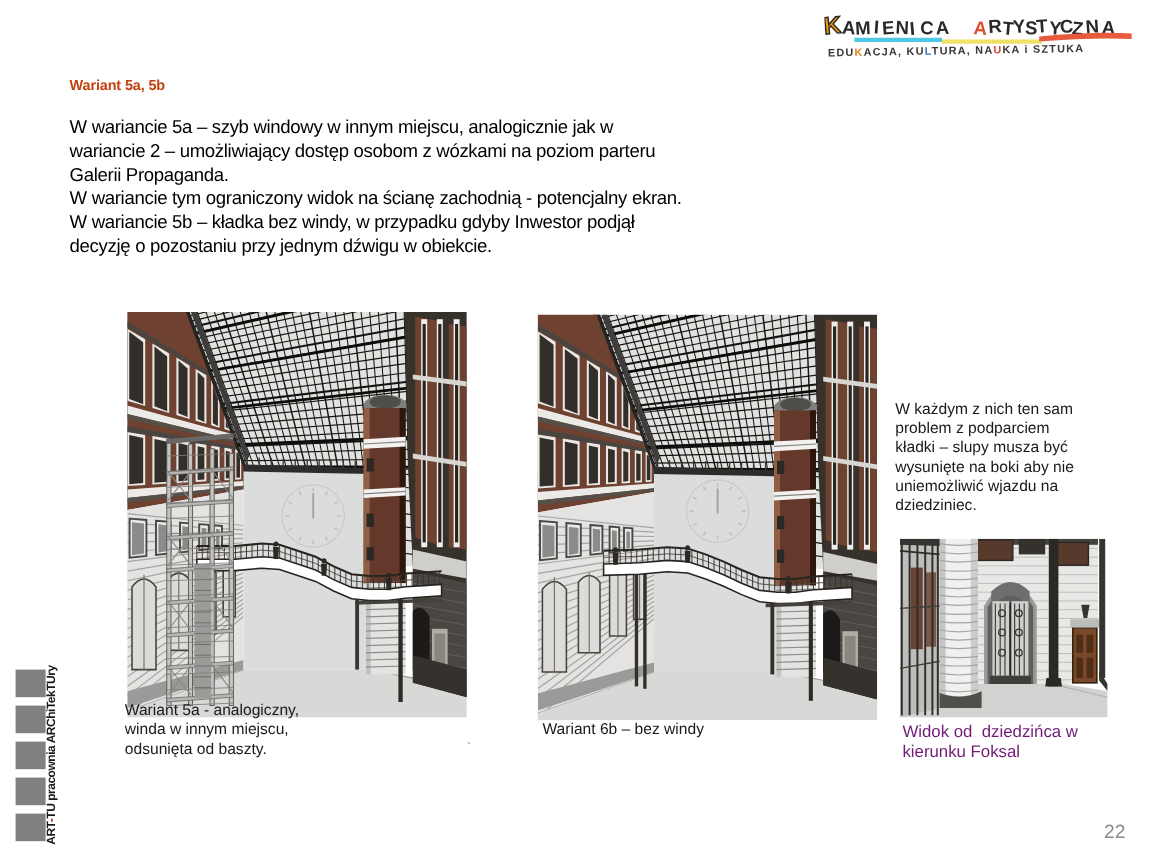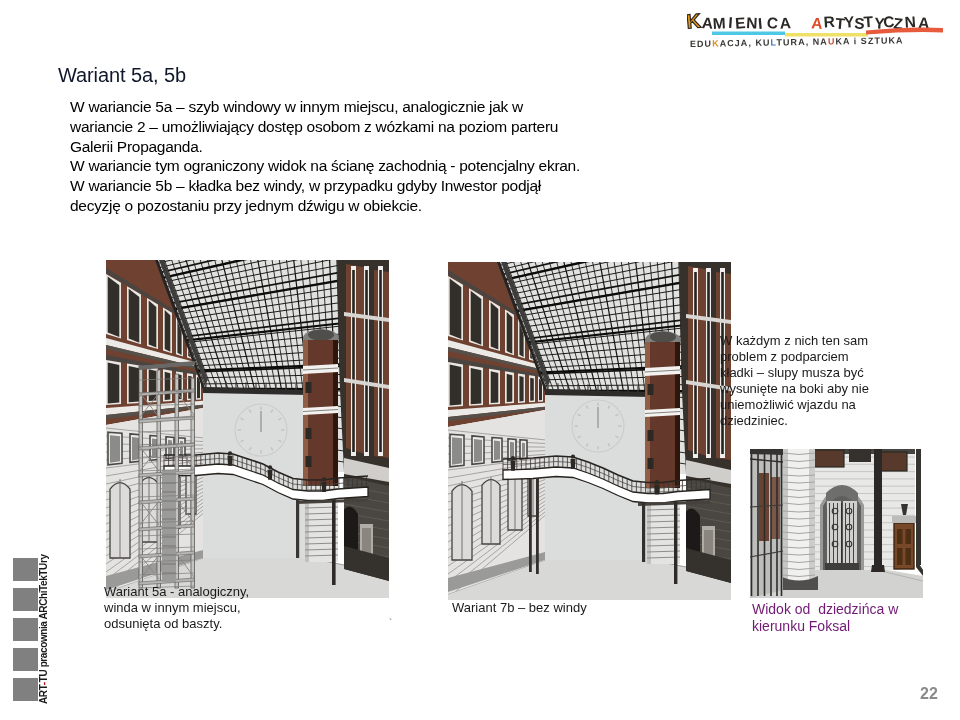--- a/index.html
+++ b/index.html
@@ -25,22 +25,22 @@
       <text x="187" y="21.3" font-size="15.5" font-family="Liberation Sans" font-weight="bold" fill="#2b2927" transform="rotate(4 187 21.3)">Y</text>
       <text x="196.5" y="20.6" font-size="15.5" font-family="Liberation Sans" font-weight="bold" fill="#2b2927" transform="rotate(-3 196.5 20.6)">C</text>
       <text x="206" y="21.5" font-size="15.5" font-family="Liberation Sans" font-weight="bold" fill="#2b2927" transform="rotate(5 206 21.5)">Z</text>
       <text x="218" y="20.7" font-size="15.5" font-family="Liberation Sans" font-weight="bold" fill="#2b2927" transform="rotate(-4 218 20.7)">N</text>
       <text x="231" y="21" font-size="15.5" font-family="Liberation Sans" font-weight="bold" fill="#2b2927" transform="rotate(3 231 21)">A</text>
       <polygon points="25.0,24.5 98.0,24.5 98.0,28.0 25.0,28.0" fill="#4fc8e8"></polygon>
       <polygon points="98.0,26.0 181.0,26.0 181.0,29.5 98.0,29.5" fill="#efe066"></polygon>
       <path d="M179,23.5 Q225,19 256,21 L256,25.5 Q225,24 179,27.5 Z" fill="#e75a3c"></path>
       <text x="3" y="40" font-size="9" font-family="Liberation Sans" font-weight="bold" fill="#3a3836" letter-spacing="1.05" transform="rotate(-1 3 40)">EDU<tspan fill="#e08a20">K</tspan>ACJA, KU<tspan fill="#3a78c0">L</tspan>TURA, NA<tspan fill="#d04a30">U</tspan>KA i SZTUKA</text>
     </svg></div>
-<div class="abs" style="left:58px;top:63.5px;font-size:20px;font-weight:normal;color:#0f172a;letter-spacing:-0.1px">Wariant 5a, 5b</div>
-<div class="abs" style="left:70px;top:97.3px;font-size:15.5px;line-height:19.7px;color:#000;letter-spacing:-0.28px">W wariancie 5a – szyb windowy w innym miejscu, analogicznie jak w<br>
+<div class="abs" style="left:58px;top:63.5px;font-size:12px;font-weight:bold;color:#c2410c;letter-spacing:-0.1px">Wariant 5a, 5b</div>
+<div class="abs" style="left:58px;top:97.3px;font-size:15.5px;line-height:19.7px;color:#000;letter-spacing:-0.28px">W wariancie 5a – szyb windowy w innym miejscu, analogicznie jak w<br>
 wariancie 2 – umożliwiający dostęp osobom z wózkami na poziom parteru<br>
 Galerii Propaganda.<br>
 W wariancie tym ograniczony widok na ścianę zachodnią - potencjalny ekran.<br>
 W wariancie 5b – kładka bez windy, w przypadku gdyby Inwestor podjął<br>
 decyzję o pozostaniu przy jednym dźwigu w obiekcie.</div>
 <div class="abs" style="left:106px;top:260px;width:283px;height:338px"><svg width="283" height="338" viewBox="0 0 283 338">
       <rect x="0.0" y="0.0" width="283.0" height="338.0" fill="#ffffff"></rect>
       <polygon points="97.0,128.0 203.0,131.0 203.0,298.0 97.0,298.0" fill="#dbdcdc"></polygon>
       <polygon points="0.0,332.0 97.0,298.0 203.0,298.0 283.0,314.0 283.0,338.0 0.0,338.0" fill="#d8d8d7"></polygon>
       <line x1="0.0" y1="332.0" x2="97.0" y2="298.0" stroke="#9a9a98" stroke-width="1.0"></line>
@@ -800,27 +800,27 @@
       <line x1="0.0" y1="10.0" x2="33.0" y2="13.0" stroke="#2e2c28" stroke-width="1.4"></line>
       <line x1="0.0" y1="58.0" x2="33.0" y2="56.0" stroke="#3e3c38" stroke-width="1.2"></line>
       <line x1="0.0" y1="108.0" x2="33.0" y2="102.0" stroke="#3e3c38" stroke-width="1.2"></line>
       <polygon points="0.0,0.0 33.0,0.0 33.0,6.0 0.0,5.0" fill="#35332f"></polygon>
       <rect x="124.0" y="0.0" width="8.0" height="123.0" fill="#2c2825"></rect>
       <polygon points="121.0,123.0 135.0,123.0 134.0,116.0 122.0,116.0" fill="#2c2825"></polygon>
       <rect x="166.0" y="0.0" width="5.0" height="116.0" fill="#363430"></rect>
       <polygon points="166.0,110.0 173.0,121.0 173.0,127.0 166.0,118.0" fill="#363430"></polygon>
       <polygon points="151.0,55.0 158.0,55.0 156.0,66.0 153.0,66.0" fill="#363430"></polygon>
     </svg></div>
-<div class="abs" style="left:720px;top:333px;font-size:13px;line-height:15.9px;color:#1a1a1a;letter-spacing:0px">W każdym z nich ten sam<br>problem z podparciem<br>kładki – slupy musza być<br>wysunięte na boki aby nie<br>uniemożliwić wjazdu na<br>dziedziniec.</div>
+<div class="abs" style="left:746px;top:333px;font-size:13px;line-height:15.9px;color:#1a1a1a;letter-spacing:0px">W każdym z nich ten sam<br>problem z podparciem<br>kładki – slupy musza być<br>wysunięte na boki aby nie<br>uniemożliwić wjazdu na<br>dziedziniec.</div>
 <div class="abs" style="left:104px;top:584px;font-size:13px;line-height:15.9px;color:#1a1a1a">Wariant 5a - analogiczny,<br>winda w innym miejscu,<br>odsunięta od baszty.</div>
-<div class="abs" style="left:452px;top:600px;font-size:13px;color:#1a1a1a">Wariant 7b – bez windy</div>
+<div class="abs" style="left:452px;top:600px;font-size:13px;color:#1a1a1a">Wariant 6b – bez windy</div>
 <div class="abs" style="left:752px;top:601px;font-size:14px;line-height:17px;color:#701a75">Widok od&nbsp; dziedzińca w<br>kierunku Foksal</div>
 <div class="abs" style="left:13px;top:558px">
 <div style="width:25px;height:23px;background:#808080;margin-bottom:7px"></div>
 <div style="width:25px;height:23px;background:#808080;margin-bottom:7px"></div>
 <div style="width:25px;height:23px;background:#808080;margin-bottom:7px"></div>
 <div style="width:25px;height:23px;background:#808080;margin-bottom:7px"></div>
 <div style="width:25px;height:23px;background:#808080"></div>
 </div>
 <div class="abs" style="left:38px;top:558px;width:18px;height:146px">
 <div style="transform:rotate(-90deg) translateX(-146px);transform-origin:0 0;width:146px;font-size:10px;letter-spacing:-0.4px;font-weight:bold;color:#1a1a1a;white-space:nowrap">ART<span style="color:#c00000">-</span>TU pracownia ARChiTekTUry</div>
 </div>
 <div class="abs" style="left:389px;top:618px;font-size:10px;color:#666">`</div>
-<div class="abs" style="left:920px;top:685px;font-size:16px;font-weight:bold;color:#8a8a8a">22</div>
+<div class="abs" style="left:920px;top:685px;font-size:16px;font-weight:normal;color:#8a8a8a">22</div>
 </body></html>

